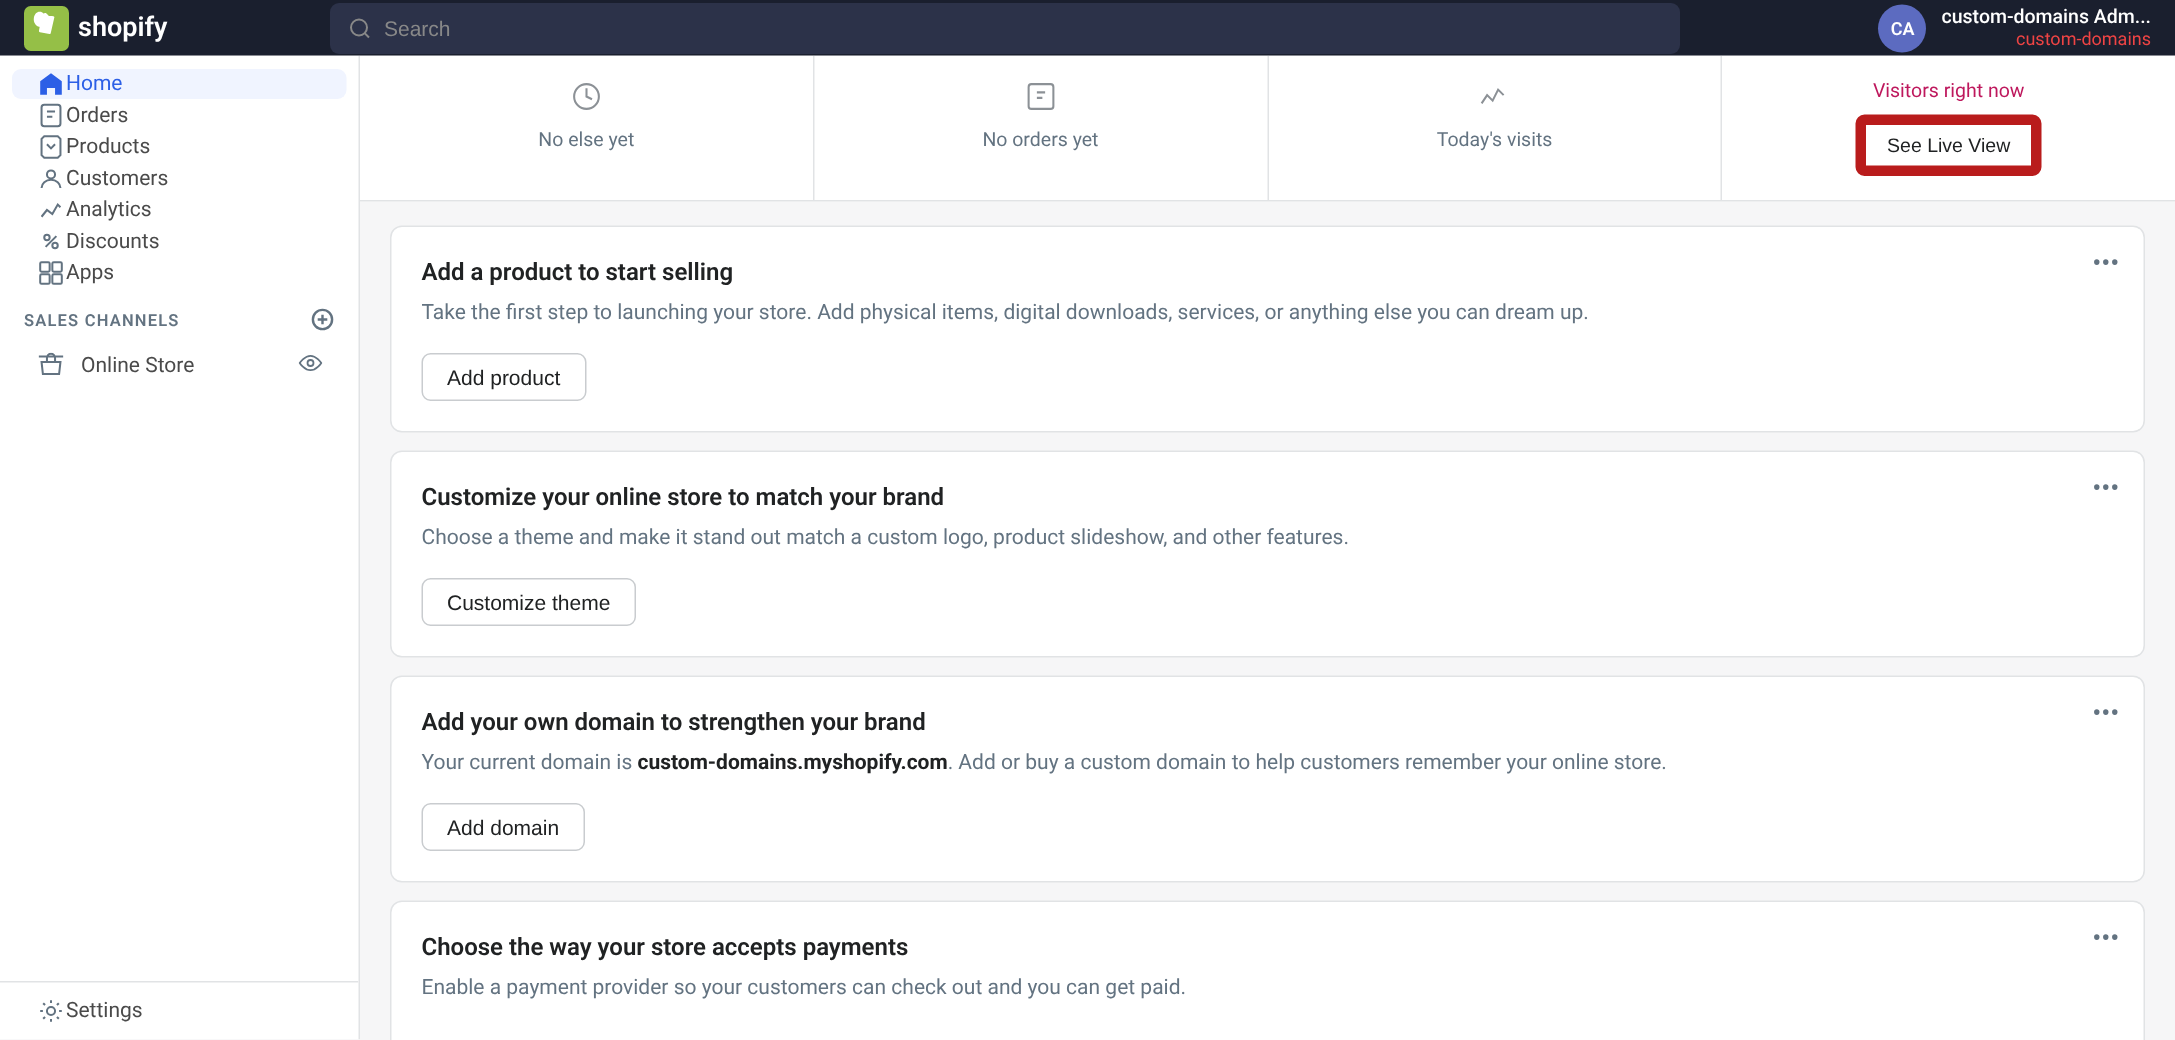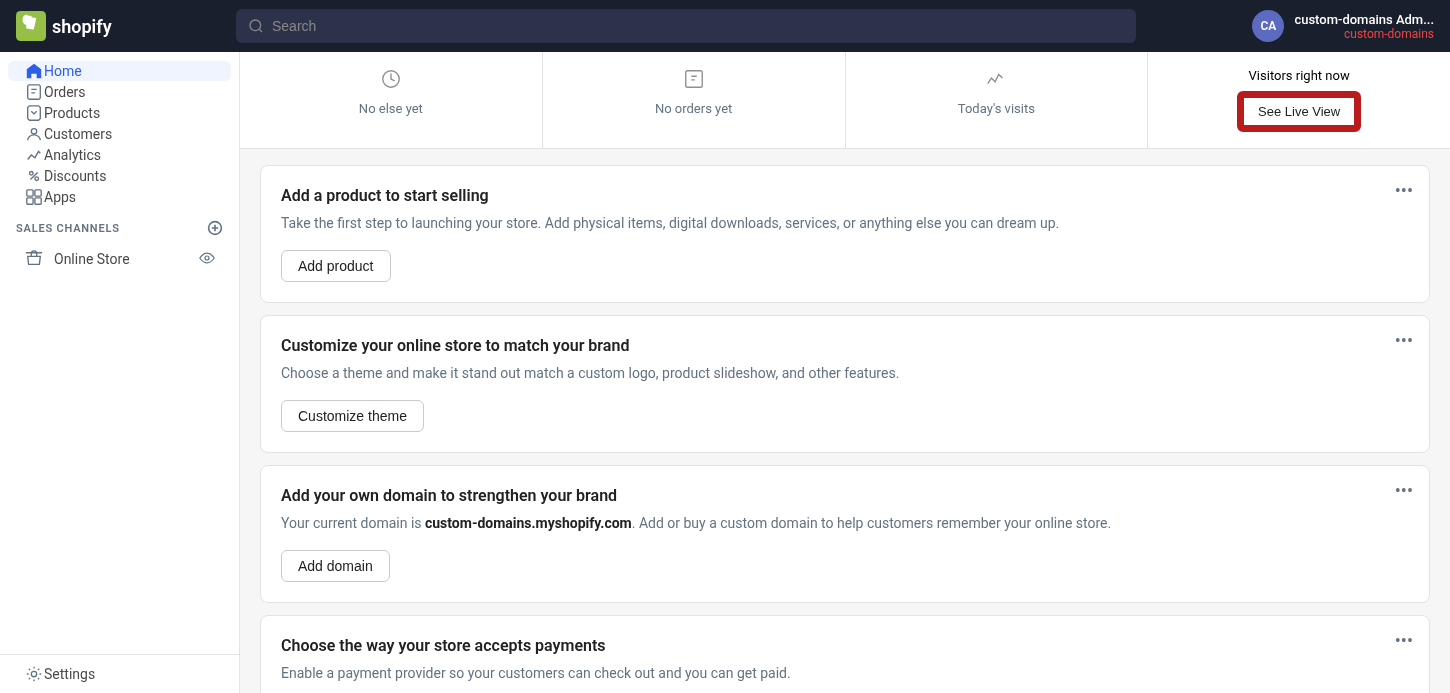--- a/index.html
+++ b/index.html
@@ -1,25 +1,25 @@
 <!DOCTYPE html>
 <html><head>
   <meta charset="utf-8">
   <style>
     * { box-sizing: border-box; margin: 0; padding: 0; }
     body { font-family: -apple-system, BlinkMacSystemFont, 'Segoe UI', Roboto, sans-serif; background: #f6f6f7; display: flex; flex-direction: column; height: 693px; overflow: hidden; }
 
     
     .top-nav {
       background: #1a1f2e;
-      height: 52px;
+      height: 37px;
       display: flex;
       align-items: center;
       padding: 0 16px;
-      gap: 20px;
+      gap: 4px;
       flex-shrink: 0;
       z-index: 10;
     }
     .logo-area {
       display: flex;
       align-items: center;
       gap: 8px;
       min-width: 200px;
     }
     .shopify-logo {
@@ -186,21 +186,21 @@
 
     .live-view-box {
       flex: 1;
       padding: 16px 20px;
       display: flex;
       flex-direction: column;
       align-items: center;
       justify-content: center;
       gap: 8px;
     }
-    .live-view-label { font-size: 13px; color: #000000; }
+    .live-view-label { font-size: 13px; color: #be185d; }
     .see-live-btn {
       background: #fff;
       border: 7px solid #b91c1c;
       border-radius: 6px;
       padding: 6px 14px;
       font-size: 13px;
       cursor: pointer;
       color: #202223;
     }
 

